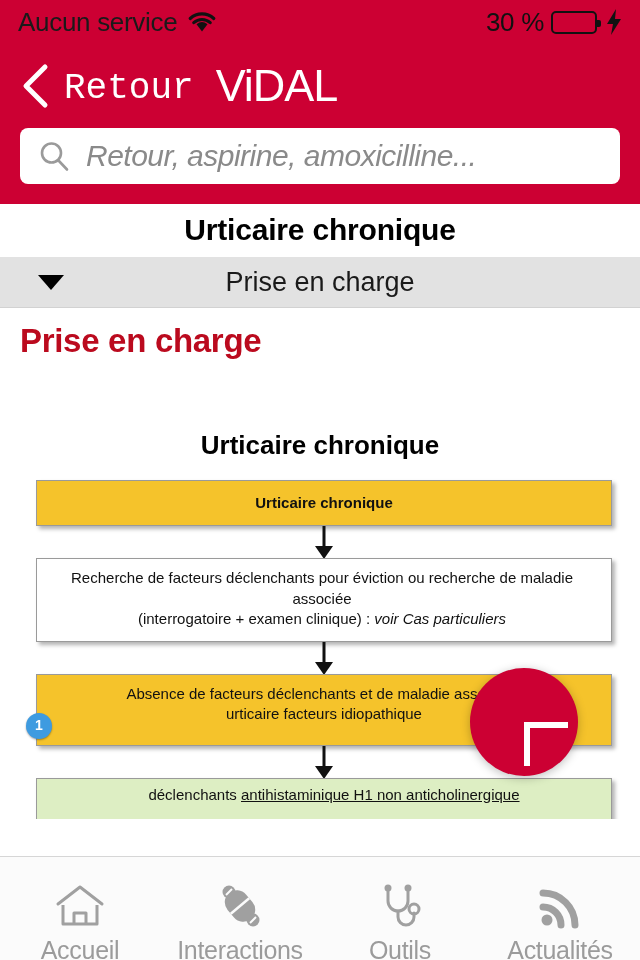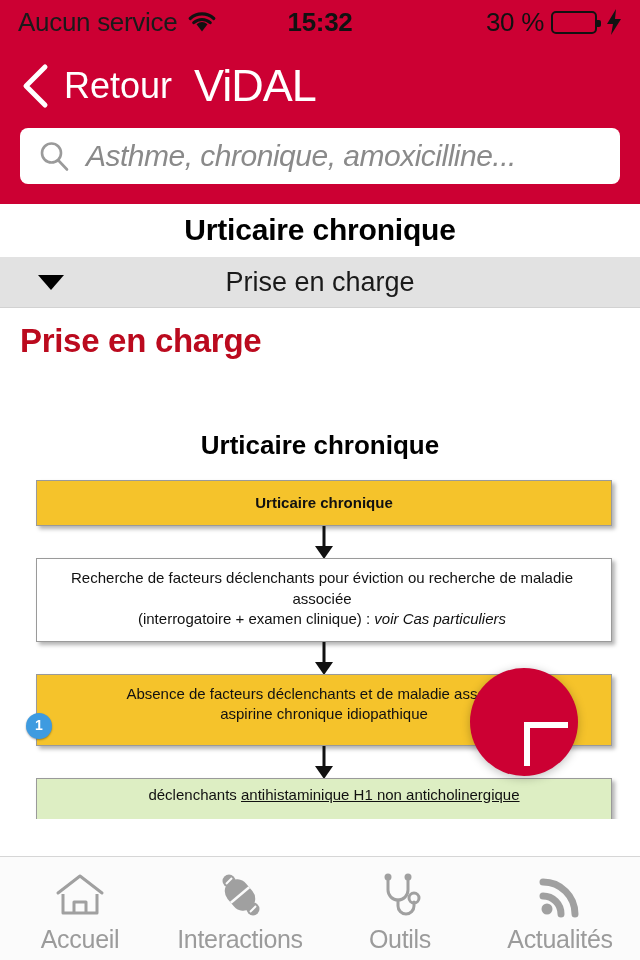--- a/index.html
+++ b/index.html
@@ -285,21 +285,21 @@
   
   .tab-bar {
     position: absolute;
     left: 0; bottom: 0;
     width: 640px;
     height: 104px;
     background: #fbfbfb;
     border-top: 1px solid #d6d6d6;
     display: flex;
     align-items: flex-start;
-    padding-top: 15px;
+    padding-top: 26px;
     box-sizing: border-box;
     z-index: 50;
   }
   .tab {
     flex: 1;
     display: flex;
     flex-direction: column;
     align-items: center;
     gap: 7px;
   }
@@ -318,56 +318,55 @@
     <span class="status-carrier">Aucun service</span>
     <span>
       <svg class="wifi-icon" width="30" height="22" viewBox="0 0 30 22">
         <path d="M15 20.5 L9.5 13.2 a9 9 0 0 1 11 0 Z" fill="#111"></path>
         <path d="M3.2 7.5 a17.5 17.5 0 0 1 23.6 0" stroke="#111" stroke-width="3.2" fill="none" stroke-linecap="round"></path>
         <path d="M6.8 11.6 a12.4 12.4 0 0 1 16.4 0" stroke="#111" stroke-width="3.2" fill="none" stroke-linecap="round"></path>
       </svg>
     </span>
   </div>
 
-  <div class="status-time">15:32</div>
 
   <div class="status-right">
     <span class="battery-pct">30 %</span>
     <span class="battery">
       <span class="battery-fill" id="battery-fill" style="width: 30%;"></span>
     </span>
     <span>
       <svg class="bolt" width="16" height="26" viewBox="0 0 16 26">
         <path d="M10 0 L1 15 H7 L5 26 L15 10 H9 Z" fill="#111"></path>
       </svg>
     </span>
   </div>
 </div>
 
 <div class="nav-bar">
-  <span style="display:flex;align-items:center;">
+  <span style="display:flex;align-items:flex-end;font-family:Liberation Mono, monospace;">
     <span>
       <svg class="back-chevron" width="30" height="46" viewBox="0 0 30 46">
         <path d="M25 4 L6 23 L25 42" stroke="#fff" stroke-width="5" fill="none" stroke-linecap="round" stroke-linejoin="round"></path>
       </svg>
     </span>
     <span class="back-label">Retour</span>
   </span>
   <span class="brand">ViDAL</span>
 </div>
 
 <div class="search-wrap">
   <div class="search-box">
     <span>
       <svg class="search-icon" width="32" height="32" viewBox="0 0 32 32">
         <circle cx="13.5" cy="13" r="9.5" stroke="#9a9a9a" stroke-width="2.6" fill="none"></circle>
         <path d="M20.5 20.5 L29 29.5" stroke="#9a9a9a" stroke-width="2.6" fill="none" stroke-linecap="round"></path>
       </svg>
     </span>
-    <span class="search-placeholder">Asthme, chronique, amoxicilline...</span>
+    <span class="search-placeholder">Retour, aspirine, amoxicilline...</span>
   </div>
 </div>
 
 <div class="doc-title">Urticaire chronique</div>
 
 <div class="section-bar">
   <span class="caret"></span>
   <span class="section-label">Prise en charge</span>
 </div>
 
@@ -392,21 +391,21 @@
           <span>(interrogatoire + examen clinique) : </span><span class="italic">voir Cas particuliers</span>
         </div>
       </div>
     </div>
 
     <div class="arrow"></div>
 
     <div class="node yellow">
       <div class="node-center" style="padding:9px 10px 20px 10px;">
         <div>Absence de facteurs déclenchants et de maladie associée :</div>
-        <div>aspirine chronique idiopathique</div>
+        <div>urticaire facteurs idiopathique</div>
       </div>
       <span class="badge">1</span>
     </div>
 
     <div class="arrow"></div>
 
     <div class="node green">
       <div class="node-leftlead" style="padding:6px 8px 26px 8px;">
         <div class="lead-sub">
           <span>déclenchants </span><span class="ulink">antihistaminique H1 non anticholinergique</span>

